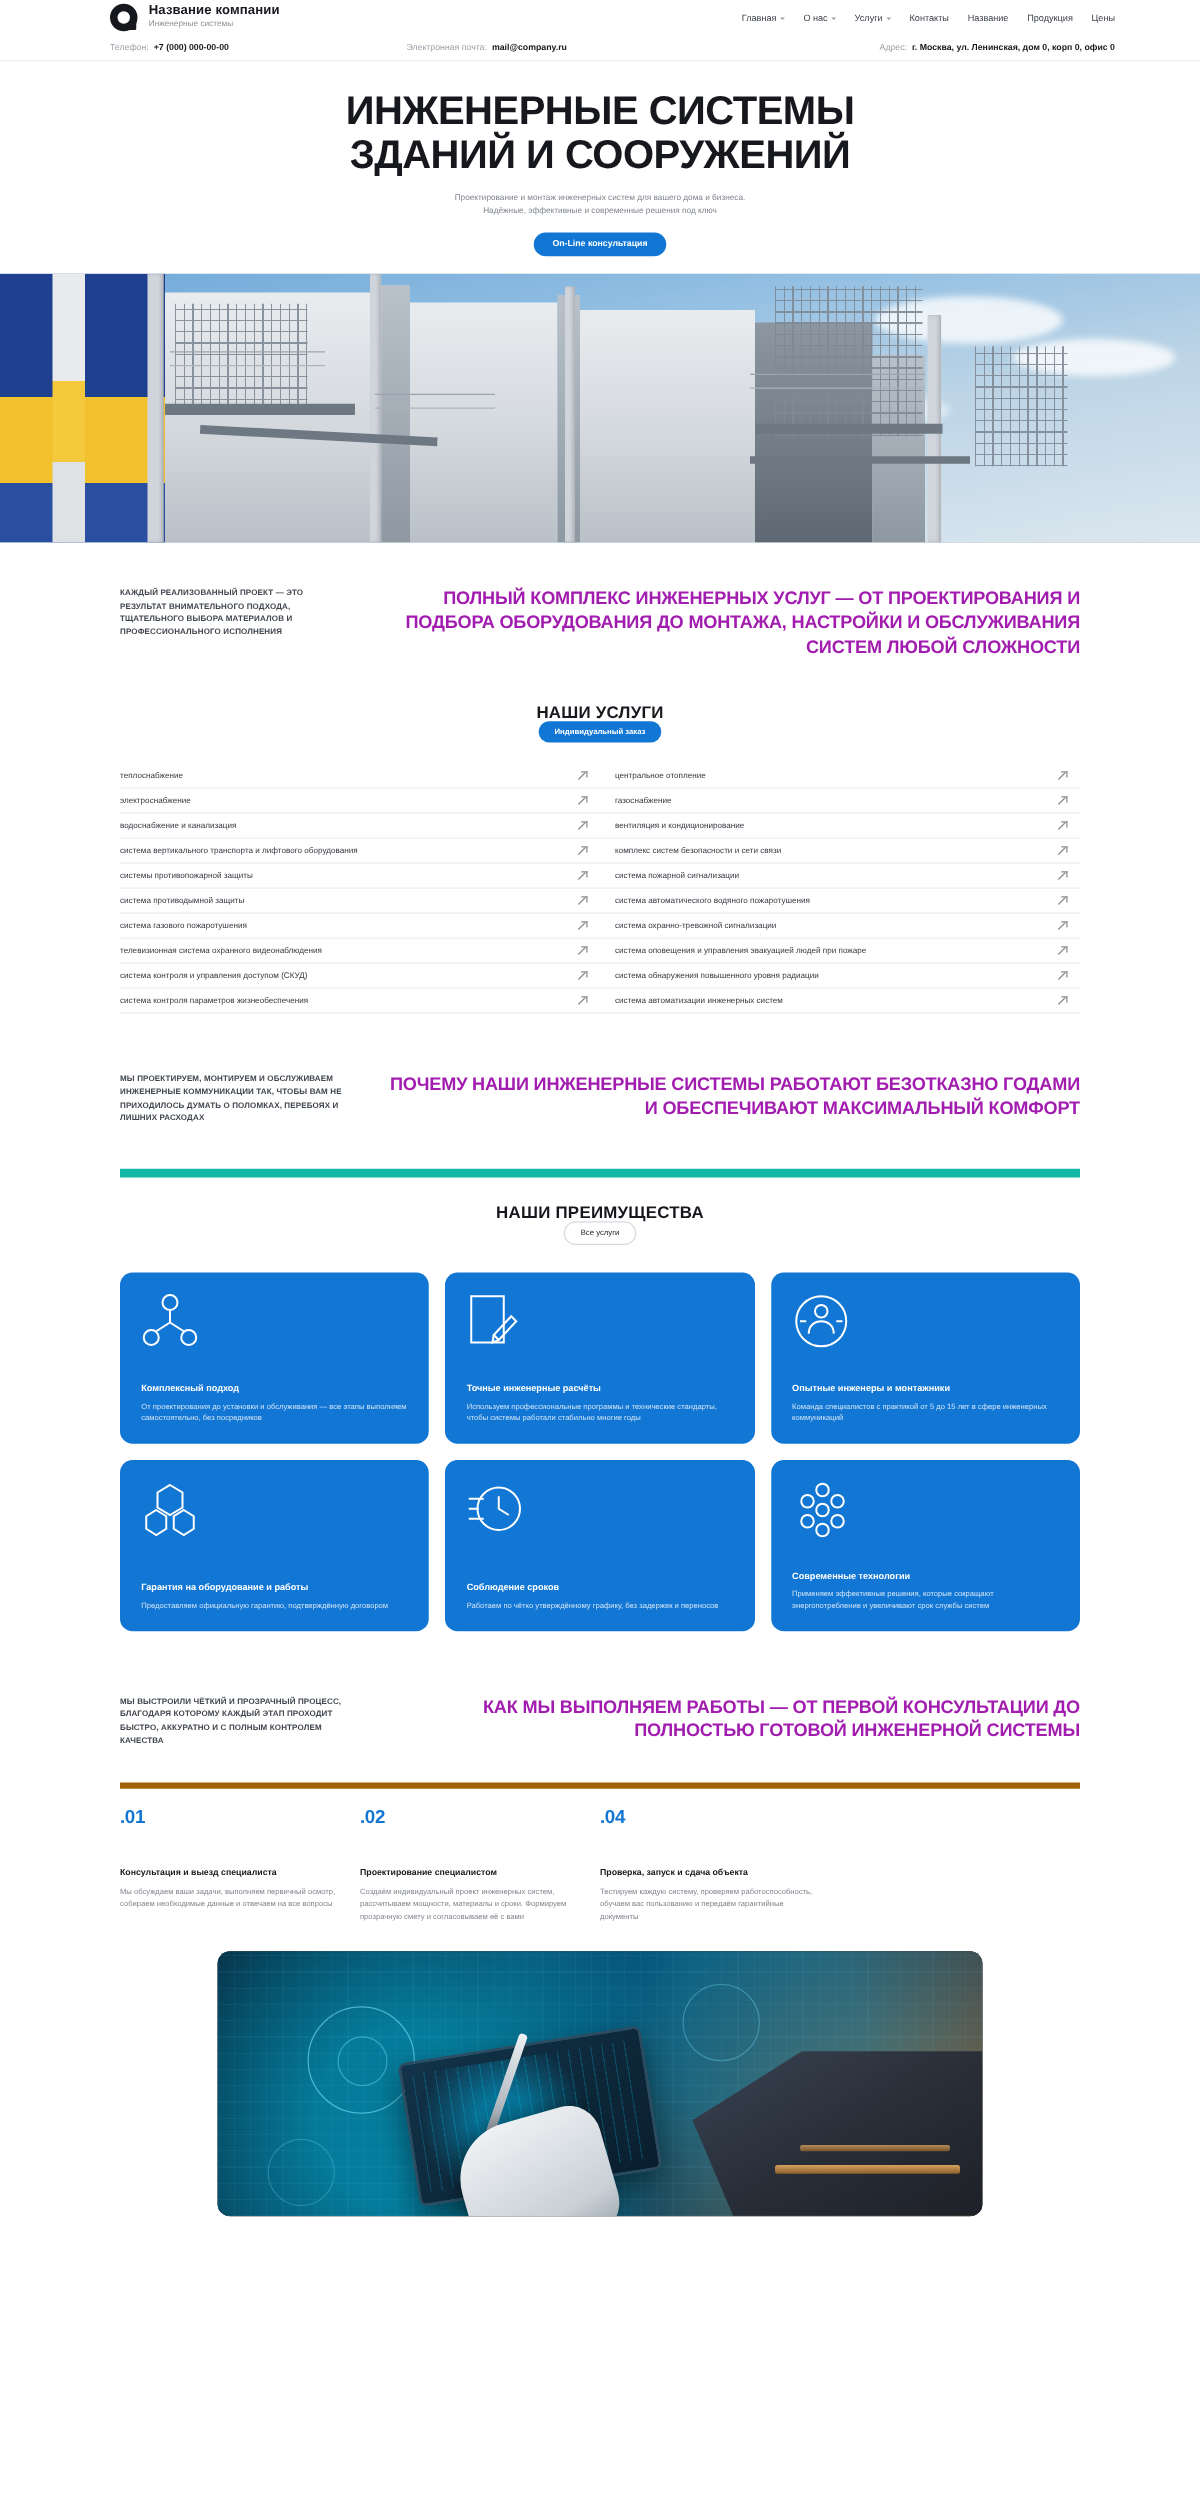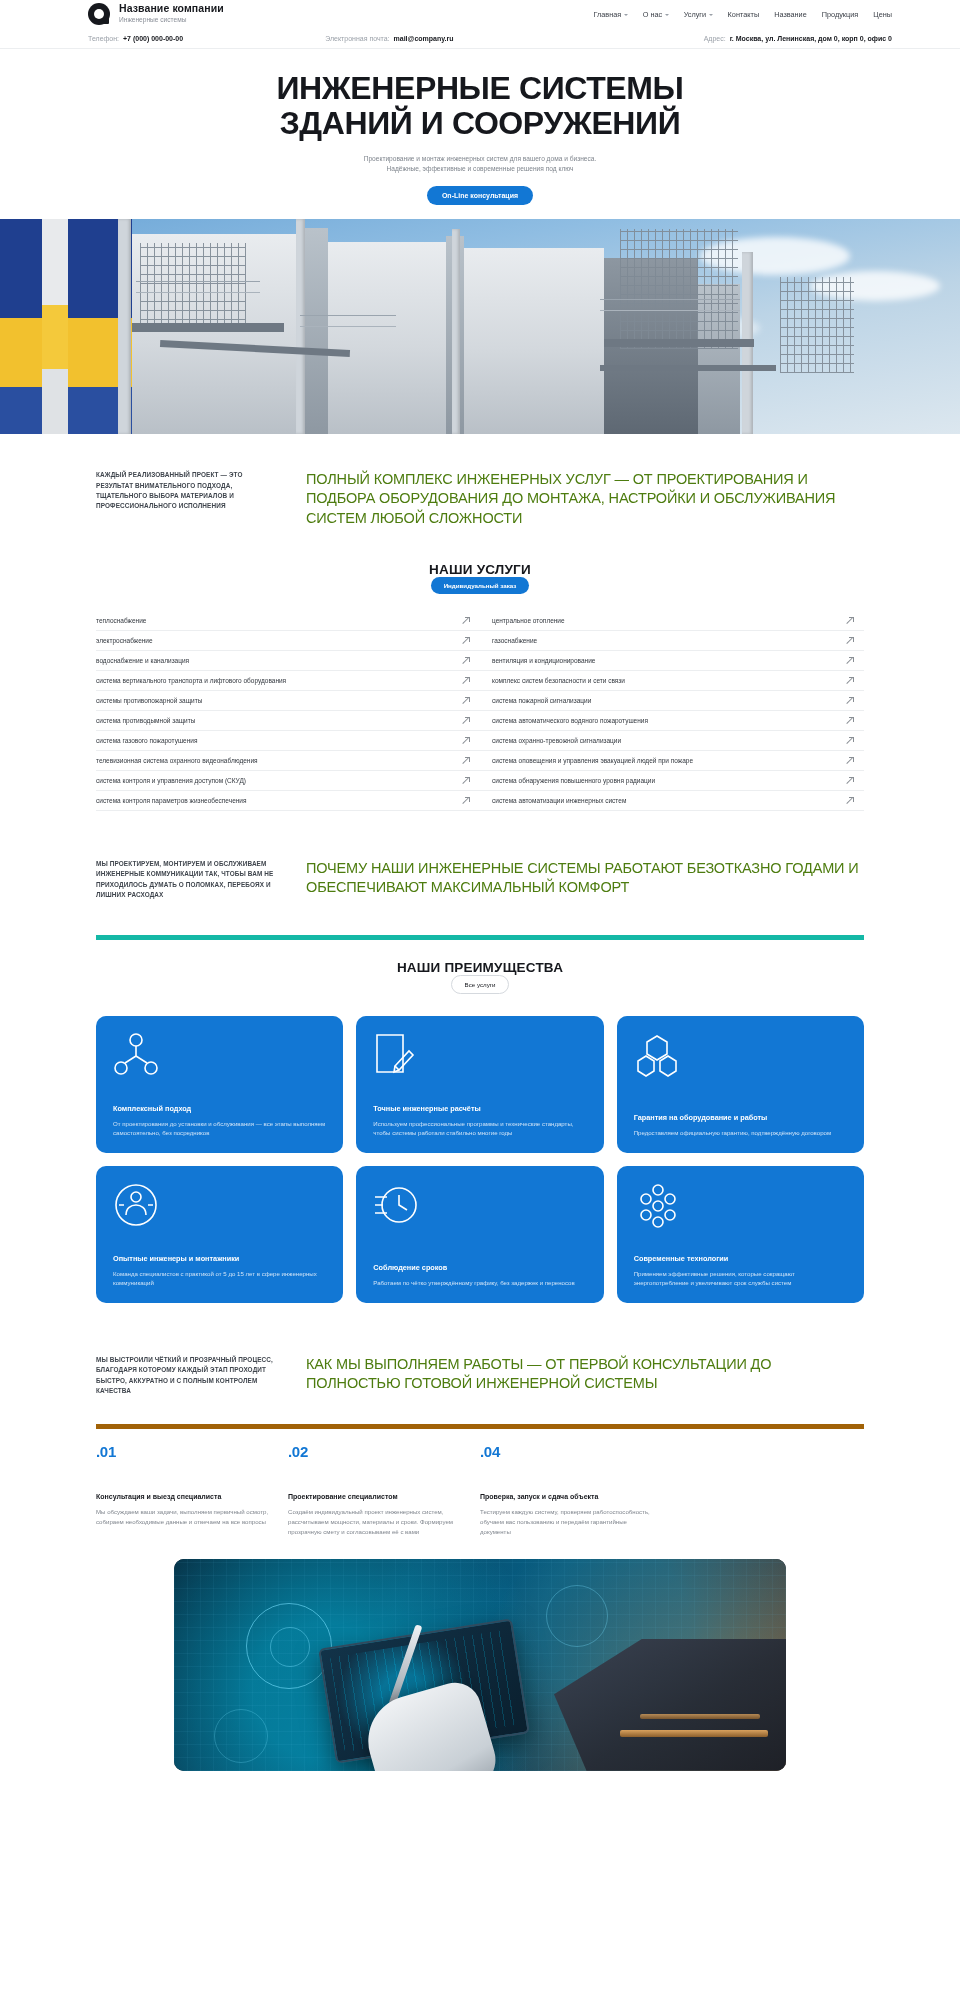--- a/index.html
+++ b/index.html
@@ -152,22 +152,22 @@
   .lead-row { display: flex; gap: 30px; align-items: flex-start; }
   .lead-kicker {
     width: 180px; flex: 0 0 180px;
     font-size: 6.4px; line-height: 1.63;
     font-weight: 700; letter-spacing: .12px;
     color: #3f454d; text-transform: uppercase;
   }
   .lead-title {
     flex: 1;
     font-size: 14.5px; line-height: 1.33;
-    font-weight: 400; letter-spacing: -.15px;
-    color: #4d7c0f; text-transform: uppercase;
+    font-weight: 700; letter-spacing: -.15px;
+    color: #a21caf; text-transform: uppercase; text-align: right;
   }
   .sec-head {
     display: flex; align-items: center; justify-content: space-between;
     margin-top: 34px;
     flex-direction: column;
   }
   .sec-title {
     font-size: 13.5px; font-weight: 700; letter-spacing: .2px;
     text-transform: uppercase; color: #16181d;
   }
@@ -553,21 +553,21 @@
       </div>
   </div>
 </div>
 
 <div class="wrap" style="padding-top:48px;">
   <div class="lead-row">
     <div class="lead-kicker">МЫ ПРОЕКТИРУЕМ, МОНТИРУЕМ И ОБСЛУЖИВАЕМ ИНЖЕНЕРНЫЕ КОММУНИКАЦИИ ТАК, ЧТОБЫ ВАМ НЕ ПРИХОДИЛОСЬ ДУМАТЬ О ПОЛОМКАХ, ПЕРЕБОЯХ И ЛИШНИХ РАСХОДАХ</div>
     <div class="lead-title">ПОЧЕМУ НАШИ ИНЖЕНЕРНЫЕ СИСТЕМЫ РАБОТАЮТ БЕЗОТКАЗНО ГОДАМИ И ОБЕСПЕЧИВАЮТ МАКСИМАЛЬНЫЙ КОМФОРТ</div>
   </div>
 
-  <div class="sec-head" style="border-top:5px solid #14b8a6;padding-top:20px;">
+  <div class="sec-head" style="border-top:7px solid #14b8a6;padding-top:20px;">
     <div class="sec-title">НАШИ ПРЕИМУЩЕСТВА</div>
     <button class="pill-ghost">Все услуги</button>
   </div>
 
   <div class="cards">
     <div class="card">
       <div class="card-ico">
         <svg width="46" height="46" viewBox="0 0 46 46" fill="none" stroke="#fff" stroke-width="1.6">
           <circle cx="23" cy="8" r="6"></circle>
             <circle cx="8" cy="36" r="6"></circle>
@@ -587,40 +587,40 @@
           <path d="M22 34 L21 40 L26 38"></path>
         </svg>
       </div>
       <div class="card-t">Точные инженерные расчёты</div>
       <div class="card-d">Используем профессиональные программы и технические стандарты, чтобы системы работали стабильно многие годы</div>
     </div>
 
     <div class="card">
       <div class="card-ico">
         <svg width="46" height="46" viewBox="0 0 46 46" fill="none" stroke="#fff" stroke-width="1.6">
-          <path d="M23 4 L33 10 L33 22 L23 28 L13 22 L13 10 Z"></path>
-          <path d="M12 24 L20 29 L20 39 L12 44 L4 39 L4 29 Z"></path>
-          <path d="M34 24 L42 29 L42 39 L34 44 L26 39 L26 29 Z"></path>
-        </svg>
-      </div>
-      <div class="card-t">Гарантия на оборудование и работы</div>
-      <div class="card-d">Предоставляем официальную гарантию, подтверждённую договором</div>
-    </div>
-
-    <div class="card">
-      <div class="card-ico">
-        <svg width="46" height="46" viewBox="0 0 46 46" fill="none" stroke="#fff" stroke-width="1.6">
           <circle cx="23" cy="23" r="20"></circle>
           <circle cx="23" cy="15" r="5"></circle>
           <path d="M13 33 C13 26 18 23 23 23 C28 23 33 26 33 33"></path>
           <path d="M6 23 H11 M35 23 H40"></path>
         </svg>
       </div>
       <div class="card-t">Опытные инженеры и монтажники</div>
       <div class="card-d">Команда специалистов с практикой от 5 до 15 лет в сфере инженерных коммуникаций</div>
+    </div>
+
+    <div class="card">
+      <div class="card-ico">
+        <svg width="46" height="46" viewBox="0 0 46 46" fill="none" stroke="#fff" stroke-width="1.6">
+          <path d="M23 4 L33 10 L33 22 L23 28 L13 22 L13 10 Z"></path>
+          <path d="M12 24 L20 29 L20 39 L12 44 L4 39 L4 29 Z"></path>
+          <path d="M34 24 L42 29 L42 39 L34 44 L26 39 L26 29 Z"></path>
+        </svg>
+      </div>
+      <div class="card-t">Гарантия на оборудование и работы</div>
+      <div class="card-d">Предоставляем официальную гарантию, подтверждённую договором</div>
     </div>
 
     <div class="card">
       <div class="card-ico">
         <svg width="48" height="46" viewBox="0 0 48 46" fill="none" stroke="#fff" stroke-width="1.6">
           <circle cx="26" cy="23" r="17"></circle>
           <path d="M26 13 L26 23 L34 28"></path>
           <path d="M2 15 H14 M2 23 H10 M2 31 H14"></path>
         </svg>
       </div>

